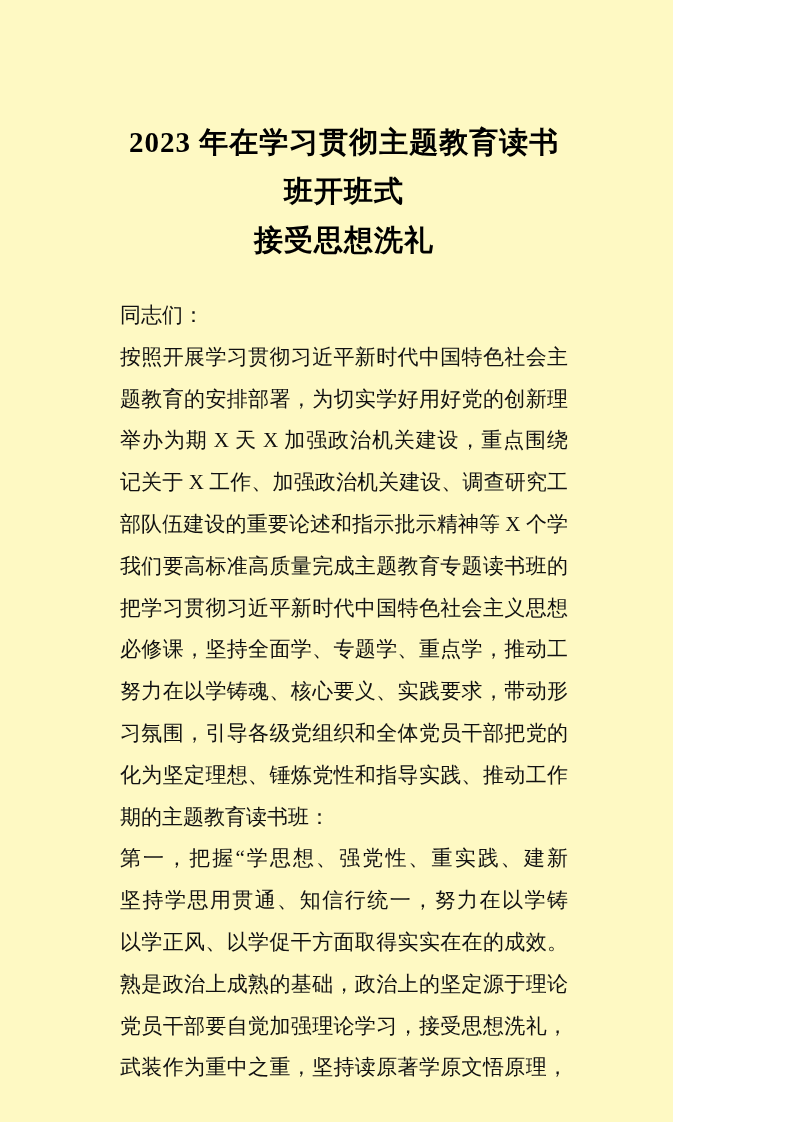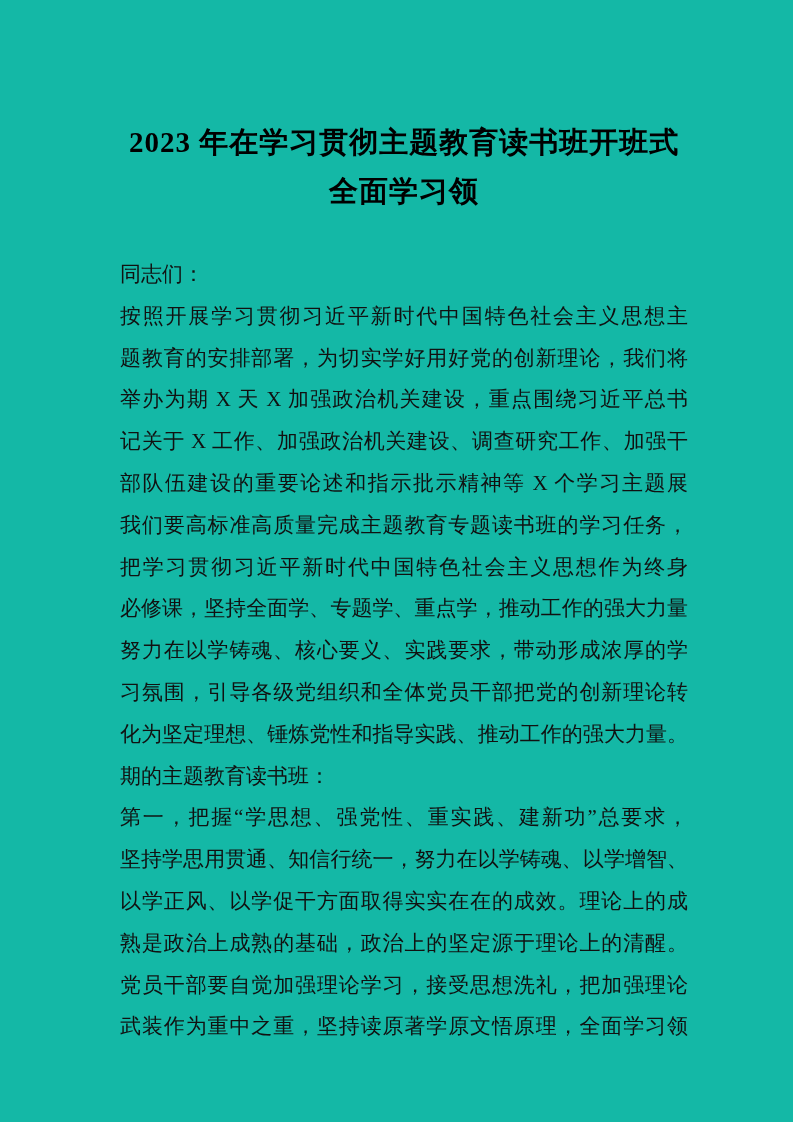--- a/index.html
+++ b/index.html
@@ -2,39 +2,39 @@
 <html><head>
 <meta charset="utf-8">
 <style>
   html, body {
     margin: 0;
     padding: 0;
     background: #ffffff;
   }
   .page {
     position: relative;
-    width: 793px;
+    width: 673px;
     height: 1122px;
-    background: #14b8a6;
+    background: #fef9c3;
     box-sizing: border-box;
     padding: 118px 105px 0 120px;
     overflow: hidden;
     font-family: "Liberation Serif", "DejaVu Serif", serif;
     color: #000000;
   }
   .doc-title {
     font-size: 29px;
     font-weight: bold;
     line-height: 49px;
     text-align: center;
     letter-spacing: 1px;
     color: #000000;
   }
   .doc-body {
-    margin-top: 38px;
+    margin-top: 30px;
     font-size: 21px;
     line-height: 41.8px;
     color: #111111;
   }
   .line {
     text-align: justify;
     text-align-last: justify;
     text-justify: inter-character;
     height: 41.8px;
     overflow: hidden;
@@ -43,21 +43,21 @@
     text-align: left;
     text-align-last: left;
   }
 </style>
 </head>
 <body>
 
 <div class="page">
   <div class="doc-title">
     <div class="title-line">2023 年在学习贯彻主题教育读书班开班式</div>
-    <div class="title-line">全面学习领</div>
+    <div class="title-line">接受思想洗礼</div>
   </div>
   <div class="doc-body">
       <div class="line short">同志们：</div>
       <div class="line">按照开展学习贯彻习近平新时代中国特色社会主义思想主</div>
       <div class="line">题教育的安排部署，为切实学好用好党的创新理论，我们将</div>
       <div class="line">举办为期 X 天 X 加强政治机关建设，重点围绕习近平总书</div>
       <div class="line">记关于 X 工作、加强政治机关建设、调查研究工作、加强干</div>
       <div class="line">部队伍建设的重要论述和指示批示精神等 X 个学习主题展开。</div>
       <div class="line">我们要高标准高质量完成主题教育专题读书班的学习任务，</div>
       <div class="line">把学习贯彻习近平新时代中国特色社会主义思想作为终身</div>

